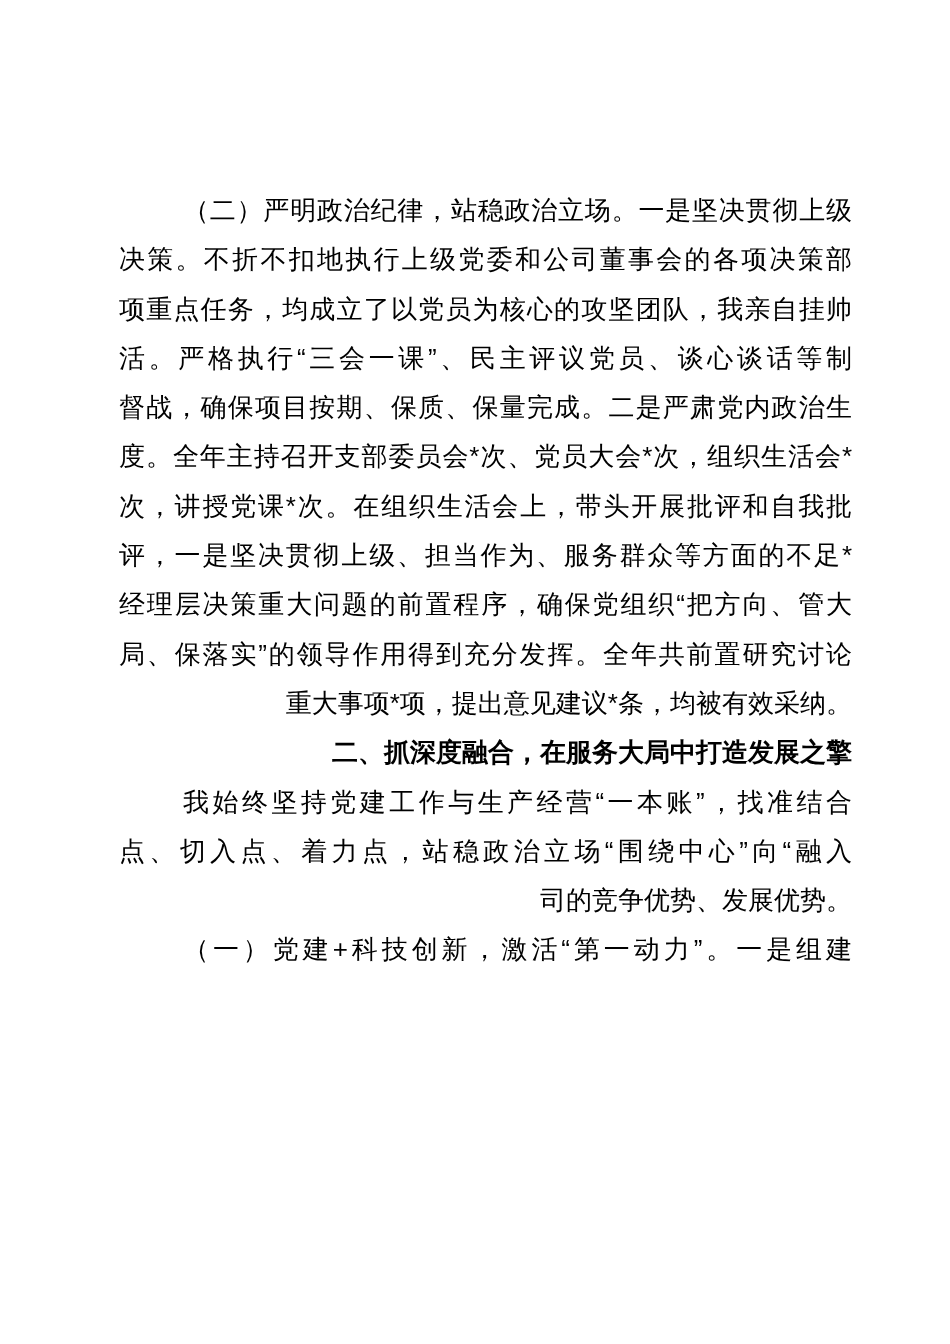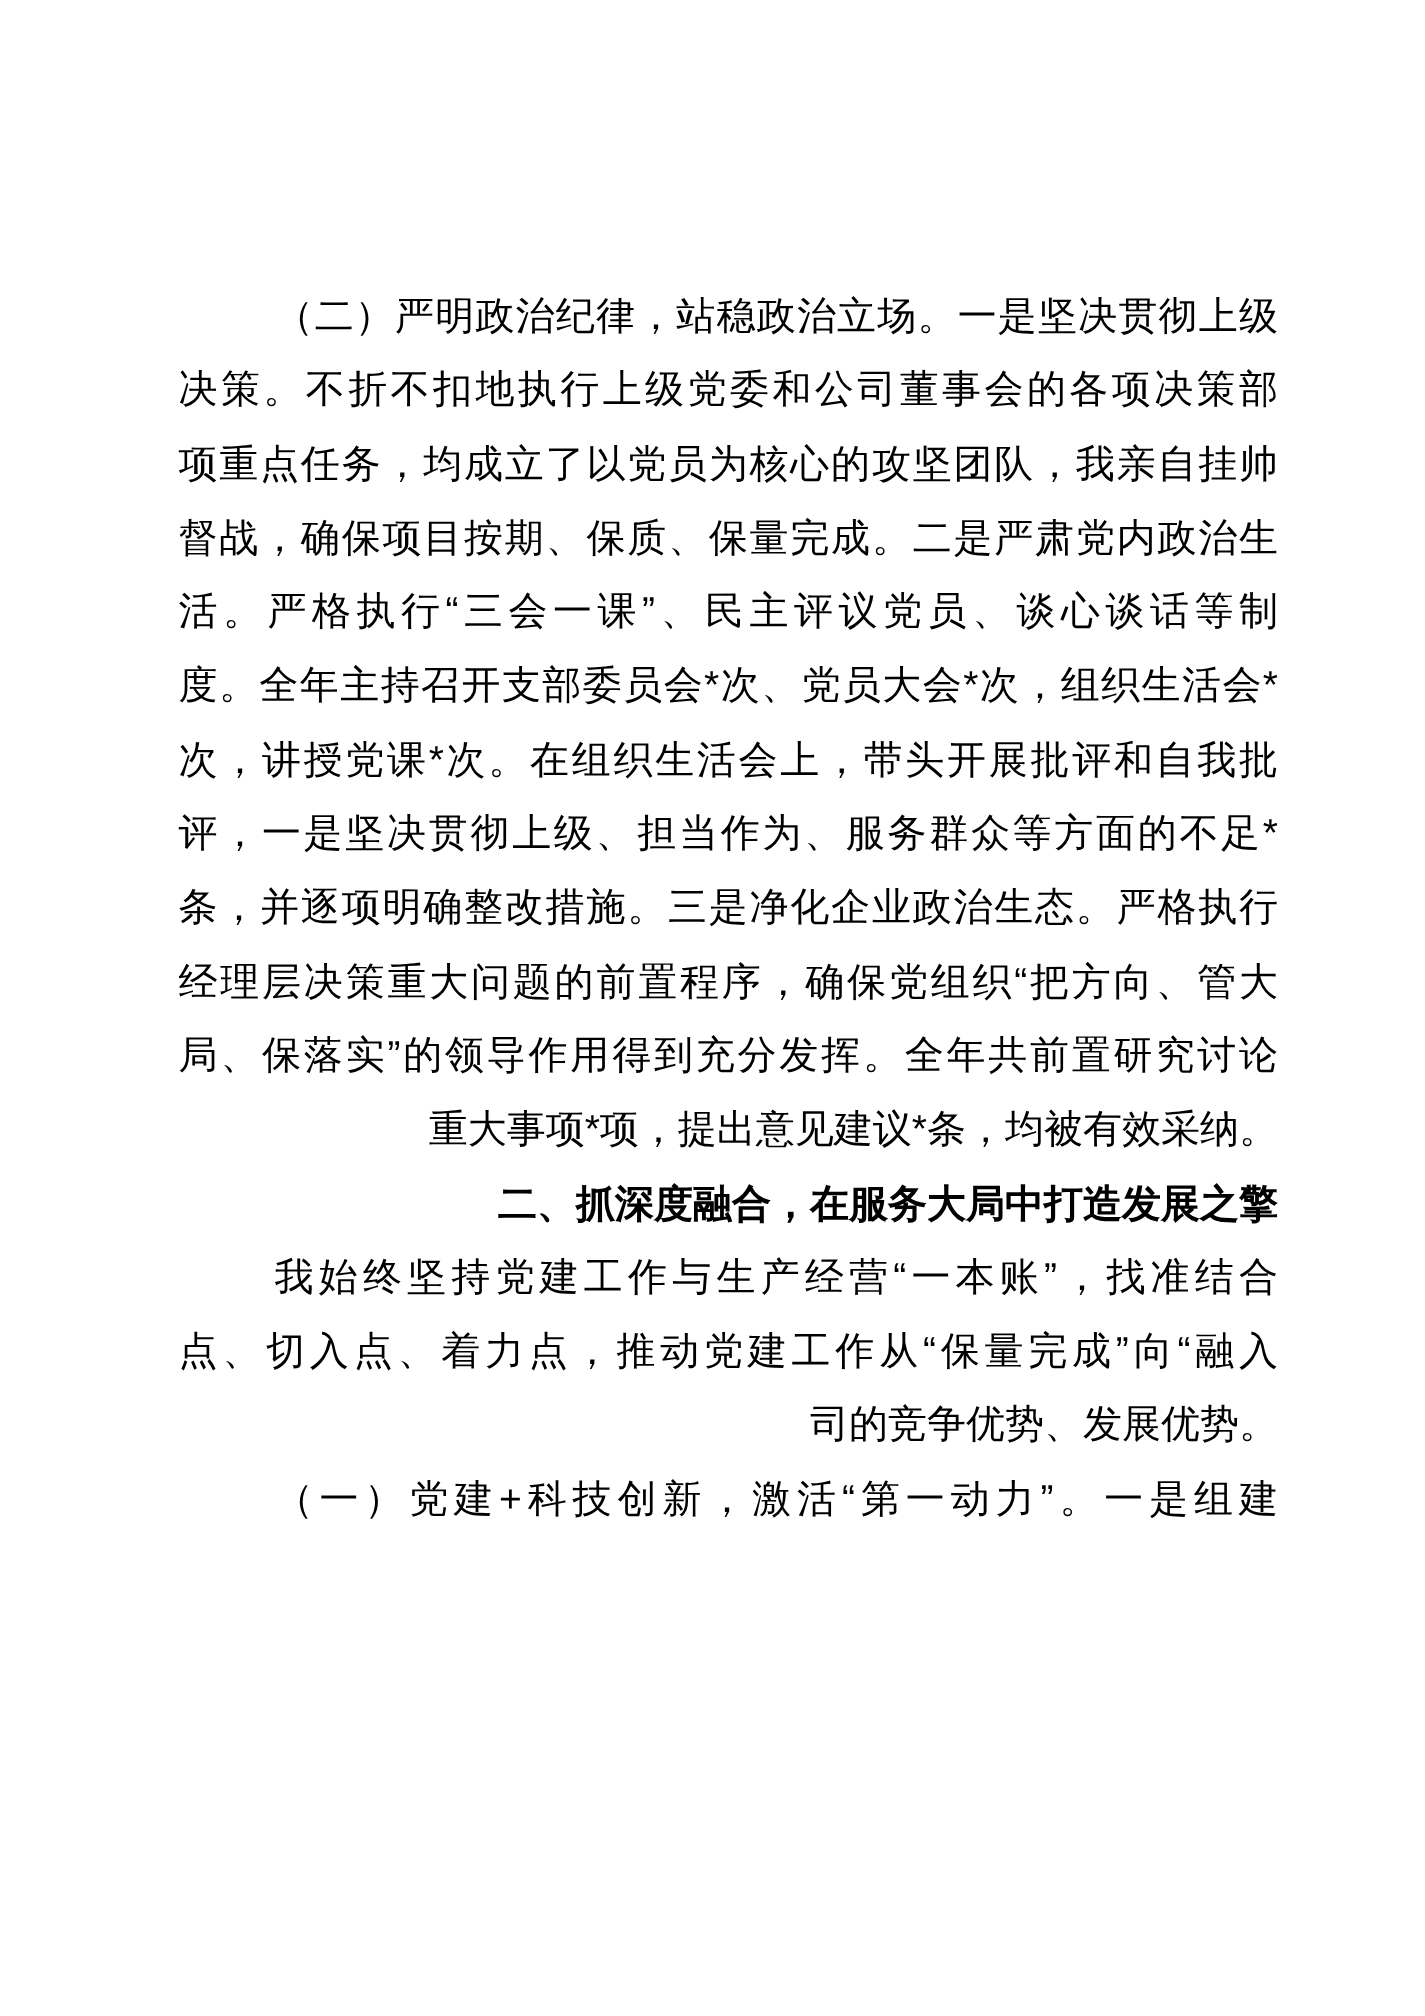--- a/index.html
+++ b/index.html
@@ -41,28 +41,27 @@
   }
 </style>
 </head>
 <body>
 
 <div class="page">
   <div class="content">
       <div class="line j indent">（二）严明政治纪律，站稳政治立场。一是坚决贯彻上级</div>
       <div class="line j">决策。不折不扣地执行上级党委和公司董事会的各项决策部</div>
       <div class="line j">项重点任务，均成立了以党员为核心的攻坚团队，我亲自挂帅</div>
+      <div class="line j">活。严格执行“三会一课”、民主评议党员、谈心谈话等制</div>
       <div class="line j">督战，确保项目按期、保质、保量完成。二是严肃党内政治生</div>
-      <div class="line j">活。严格执行“三会一课”、民主评议党员、谈心谈话等制</div>
       <div class="line j">度。全年主持召开支部委员会*次、党员大会*次，组织生活会*</div>
       <div class="line j">次，讲授党课*次。在组织生活会上，带头开展批评和自我批</div>
       <div class="line j">评，一是坚决贯彻上级、担当作为、服务群众等方面的不足*</div>
-      <div class="line j">条，并逐项明确整改措施。三是净化企业政治生态。严格执行</div>
       <div class="line j">经理层决策重大问题的前置程序，确保党组织“把方向、管大</div>
       <div class="line j">局、保落实”的领导作用得到充分发挥。全年共前置研究讨论</div>
       <div class="line">重大事项*项，提出意见建议*条，均被有效采纳。</div>
       <div class="line indent bold">二、抓深度融合，在服务大局中打造发展之擎</div>
       <div class="line j indent">我始终坚持党建工作与生产经营“一本账”，找准结合</div>
-      <div class="line j">点、切入点、着力点，推动党建工作从“保量完成”向“融入</div>
+      <div class="line j">点、切入点、着力点，站稳政治立场“围绕中心”向“融入</div>
       <div class="line">司的竞争优势、发展优势。</div>
       <div class="line j indent">（一）党建+科技创新，激活“第一动力”。一是组建</div>
     </div>
 </div>
 
 </body></html>

